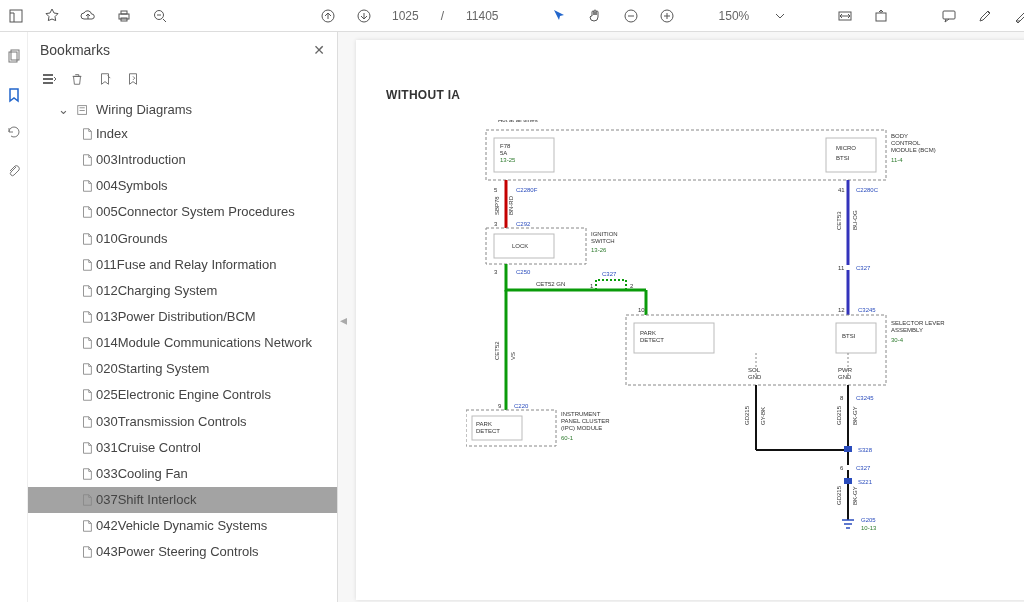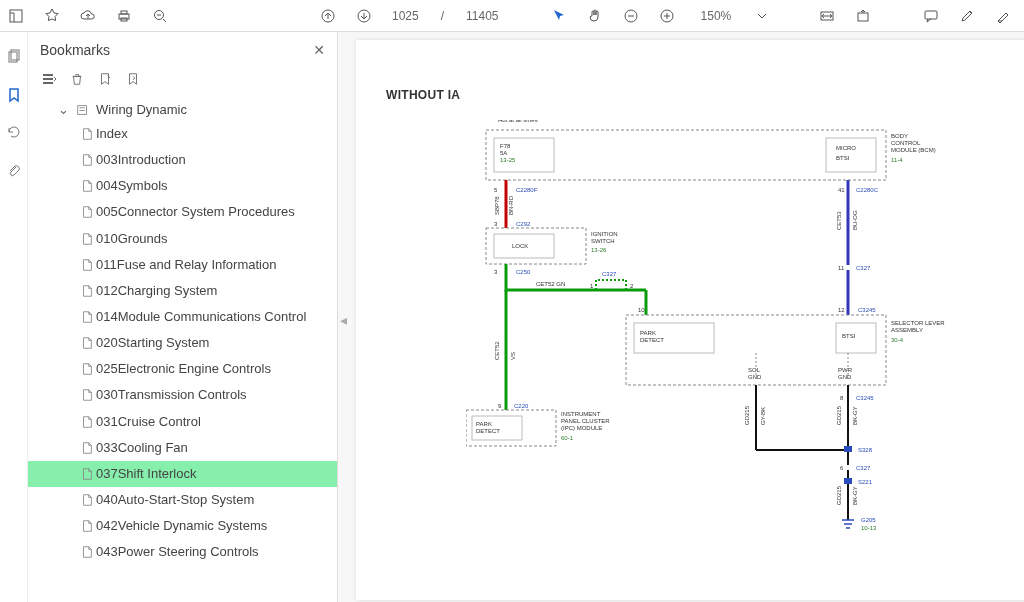--- a/index.html
+++ b/index.html
@@ -5,41 +5,41 @@
 * { box-sizing: border-box; margin: 0; padding: 0; }
 body { font-family: "Segoe UI", Arial, sans-serif; font-size: 12px; color: #333; background: #fff; width: 1024px; height: 602px; overflow: hidden; }
 
 
 .toolbar { height: 32px; border-bottom: 1px solid #ddd; display: flex; align-items: center; padding: 0 8px; gap: 20px; }
 .toolbar .tb-icon { width: 24px; height: 24px; display: flex; align-items: center; justify-content: center; color: #555; cursor: pointer; border-radius: 2px; }
 .toolbar .sep { width: 1px; height: 18px; background: #ddd; margin: 0 6px; }
 .toolbar .spacer { flex: 0 0 80px; }
 .toolbar .page-in { width: 40px; text-align: right; color: #666; }
 .toolbar .page-total { color: #666; padding-left: 2px; }
-.toolbar .zoom { color: #666; padding: 0 6px; }
+.toolbar .zoom { color: #666; padding: 0 6px; margin-left: 18px; }
 
 
 .main { display: flex; height: 570px; }
 
 
 .iconbar { width: 28px; border-right: 1px solid #eee; display: flex; flex-direction: column; align-items: center; padding-top: 16px; gap: 20px; color: #777; }
 .iconbar .ib { width: 18px; height: 18px; display:flex; align-items:center; justify-content:center; cursor:pointer; }
 .iconbar .active { color: #2266cc; }
 
 
 .bmpanel { width: 310px; border-right: 1px solid #ddd; display:flex; flex-direction:column; position:relative; }
 .bmhead { display:flex; align-items:center; justify-content:space-between; padding: 10px 12px 8px 12px; font-size: 14px; color:#444; }
 .bmtools { display:flex; gap:10px; padding: 4px 12px 8px 12px; color:#666; }
 .bmtools .bt { width:18px; height:18px; display:flex; align-items:center; justify-content:center; cursor:pointer; }
 
 .bmlist { flex:1; overflow-y:auto; padding: 2px 0; position:relative; }
 .bm-section { padding: 4px 0 4px 30px; display:flex; align-items:center; gap:6px; color:#444; font-size:13px; }
 .bm-caret { width:12px; color:#666; }
 .bm-item { padding: 3px 0 3px 52px; display:flex; align-items:center; gap:2px; color:#444; font-size:13px; cursor:pointer; line-height:1.55; }
-.bm-item.selected { background:#86efac;align-items:center; }
+.bm-item.selected { background:#a3a3a3;align-items:center; }
 .bm-pageicon { width:14px; height:14px; flex:0 0 14px; }
 .bm-pageicon svg { width:14px; height:14px; }
 
 
 .bmlist::-webkit-scrollbar { width:10px; }
 .bmlist::-webkit-scrollbar-thumb { background:#ccc; border-radius:5px; }
 
 
 .docwrap { flex:1; background:#f7f7f7; position:relative; overflow:hidden; }
 .page { position:absolute; left:18px; top:8px; width:681px; height:560px; background:#fff; box-shadow: 0 0 4px rgba(0,0,0,.12); }
@@ -237,21 +237,21 @@
         </span>
     </div>
     <div class="bmlist">
       <div class="bm-section">
         <span class="bm-caret">⌄</span>
         <span class="bm-pageicon"><svg viewBox="0 0 16 16">
               <rect x="2" y="3" width="10" height="10" fill="none" stroke="#888"></rect>
               <rect x="4" y="5" width="6" height="1" fill="#888"></rect>
               <rect x="4" y="8" width="6" height="1" fill="#888"></rect>
             </svg></span>
-        <span>Wiring Dynamic</span>
+        <span>Wiring Diagrams</span>
       </div>
       <div id="bm-items">
           <div class="bm-item">
             <span class="bm-pageicon"><svg viewBox="0 0 16 16">
                 <path d="M4 2h6l3 3v9H4z" fill="none" stroke="#888"></path>
                 <path d="M10 2v3h3" fill="none" stroke="#888"></path>
               </svg></span>
             <span>Index</span>
           </div>
           <div class="bm-item">
@@ -294,21 +294,28 @@
                 <path d="M4 2h6l3 3v9H4z" fill="none" stroke="#888"></path>
                 <path d="M10 2v3h3" fill="none" stroke="#888"></path>
               </svg></span>
             <span>012Charging System</span>
           </div>
           <div class="bm-item">
             <span class="bm-pageicon"><svg viewBox="0 0 16 16">
                 <path d="M4 2h6l3 3v9H4z" fill="none" stroke="#888"></path>
                 <path d="M10 2v3h3" fill="none" stroke="#888"></path>
               </svg></span>
-            <span>014Module Communications Control</span>
+            <span>013Power Distribution/BCM</span>
+          </div>
+          <div class="bm-item">
+            <span class="bm-pageicon"><svg viewBox="0 0 16 16">
+                <path d="M4 2h6l3 3v9H4z" fill="none" stroke="#888"></path>
+                <path d="M10 2v3h3" fill="none" stroke="#888"></path>
+              </svg></span>
+            <span>014Module Communications Network</span>
           </div>
           <div class="bm-item">
             <span class="bm-pageicon"><svg viewBox="0 0 16 16">
                 <path d="M4 2h6l3 3v9H4z" fill="none" stroke="#888"></path>
                 <path d="M10 2v3h3" fill="none" stroke="#888"></path>
               </svg></span>
             <span>020Starting System</span>
           </div>
           <div class="bm-item">
             <span class="bm-pageicon"><svg viewBox="0 0 16 16">
@@ -337,27 +344,20 @@
                 <path d="M10 2v3h3" fill="none" stroke="#888"></path>
               </svg></span>
             <span>033Cooling Fan</span>
           </div>
           <div class="bm-item selected">
             <span class="bm-pageicon"><svg viewBox="0 0 16 16">
                 <path d="M4 2h6l3 3v9H4z" fill="none" stroke="#888"></path>
                 <path d="M10 2v3h3" fill="none" stroke="#888"></path>
               </svg></span>
             <span>037Shift Interlock</span>
-          </div>
-          <div class="bm-item">
-            <span class="bm-pageicon"><svg viewBox="0 0 16 16">
-                <path d="M4 2h6l3 3v9H4z" fill="none" stroke="#888"></path>
-                <path d="M10 2v3h3" fill="none" stroke="#888"></path>
-              </svg></span>
-            <span>040Auto-Start-Stop System</span>
           </div>
           <div class="bm-item">
             <span class="bm-pageicon"><svg viewBox="0 0 16 16">
                 <path d="M4 2h6l3 3v9H4z" fill="none" stroke="#888"></path>
                 <path d="M10 2v3h3" fill="none" stroke="#888"></path>
               </svg></span>
             <span>042Vehicle Dynamic Systems</span>
           </div>
           <div class="bm-item">
             <span class="bm-pageicon"><svg viewBox="0 0 16 16">

